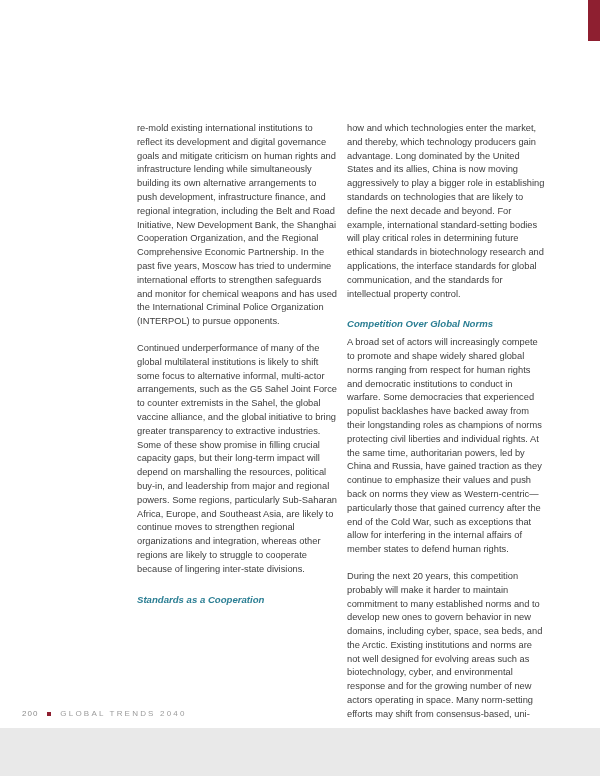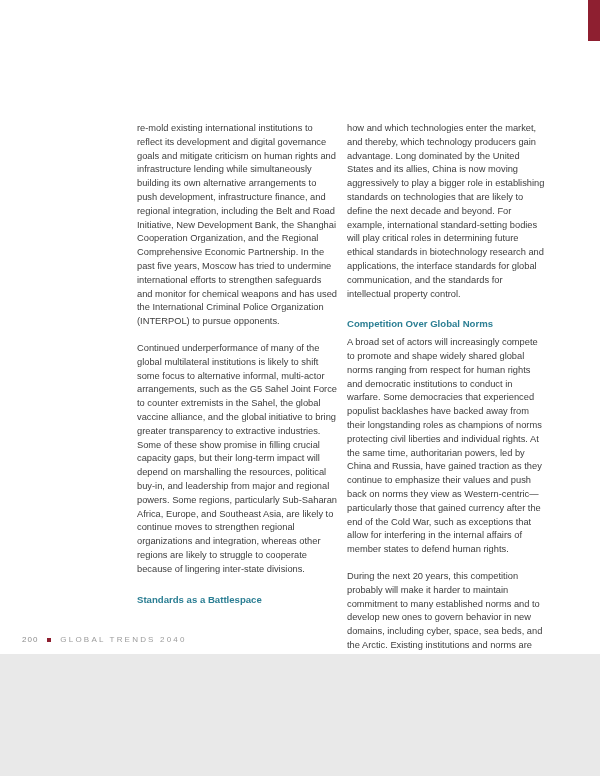--- a/index.html
+++ b/index.html
@@ -3,21 +3,21 @@
 <meta charset="utf-8">
 <style>
   html, body {
     margin: 0;
     padding: 0;
     background: #e9e9e9;
   }
   .page {
     position: relative;
     width: 600px;
-    height: 654px;
+    height: 728px;
     background: #ffffff;
     overflow: hidden;
     font-family: "Liberation Sans", sans-serif;
     color: var(--body_text_color, #3d3d3d);
   }
   .accent-bar {
     position: absolute;
     top: 0;
     right: 0;
     width: 12px;
@@ -38,20 +38,21 @@
     line-height: 13.8px;
     text-align: left;
   }
   p.body-text {
     margin: 0 0 13px 0;
   }
   h3.section-heading {
     margin: 16px 0 5px 0;
     font-size: 9.6px;
     line-height: 13.8px;
+    font-style: italic;
     font-weight: bold;
     color: var(--heading_color, #2b7e93);
   }
   .footer {
     position: absolute;
     left: 22px;
     bottom: 10px;
     display: flex;
     align-items: center;
     gap: 9px;
@@ -78,21 +79,21 @@
 
 <div class="page">
 
   <div class="accent-bar"></div>
 
   <div class="content">
 
     <div class="col">
       <p class="body-text">re-mold existing international institutions to reflect its development and digital governance goals and mitigate criticism on human rights and infrastructure lending while simultaneously building its own alternative arrangements to push development, infrastructure finance, and regional integration, including the Belt and Road Initiative, New Development Bank, the Shanghai Cooperation Organization, and the Regional Comprehensive Economic Partnership. In the past five years, Moscow has tried to undermine international efforts to strengthen safeguards and monitor for chemical weapons and has used the International Criminal Police Organization (INTERPOL) to pursue opponents.</p>
       <p class="body-text">Continued underperformance of many of the global multilateral institutions is likely to shift some focus to alternative informal, multi-actor arrangements, such as the G5 Sahel Joint Force to counter extremists in the Sahel, the global vaccine alliance, and the global initiative to bring greater transparency to extractive industries. Some of these show promise in filling crucial capacity gaps, but their long-term impact will depend on marshalling the resources, political buy-in, and leadership from major and regional powers. Some regions, particularly Sub-Saharan Africa, Europe, and Southeast Asia, are likely to continue moves to strengthen regional organizations and integration, whereas other regions are likely to struggle to cooperate because of lingering inter-state divisions.</p>
-      <h3 class="section-heading">Standards as a Battlespace</h3>
+      <h3 class="section-heading">Standards as a Cooperation</h3>
     </div>
 
     <div class="col">
       <p class="body-text">how and which technologies enter the market, and thereby, which technology producers gain advantage. Long dominated by the United States and its allies, China is now moving aggressively to play a bigger role in establishing standards on technologies that are likely to define the next decade and beyond. For example, international standard-setting bodies will play critical roles in determining future ethical standards in biotechnology research and applications, the interface standards for global communication, and the standards for intellectual property control.</p>
       <h3 class="section-heading">Competition Over Global Norms</h3>
       <p class="body-text">A broad set of actors will increasingly compete to promote and shape widely shared global norms ranging from respect for human rights and democratic institutions to conduct in warfare. Some democracies that experienced populist backlashes have backed away from their longstanding roles as champions of norms protecting civil liberties and individual rights. At the same time, authoritarian powers, led by China and Russia, have gained traction as they continue to emphasize their values and push back on norms they view as Western-centric—particularly those that gained currency after the end of the Cold War, such as exceptions that allow for interfering in the internal affairs of member states to defend human rights.</p>
       <p class="body-text">During the next 20 years, this competition probably will make it harder to maintain commitment to many established norms and to develop new ones to govern behavior in new domains, including cyber, space, sea beds, and the Arctic. Existing institutions and norms are not well designed for evolving areas such as biotechnology, cyber, and environmental response and for the growing number of new actors operating in space. Many norm-setting efforts may shift from consensus-based, uni-</p>
     </div>
 
   </div>

